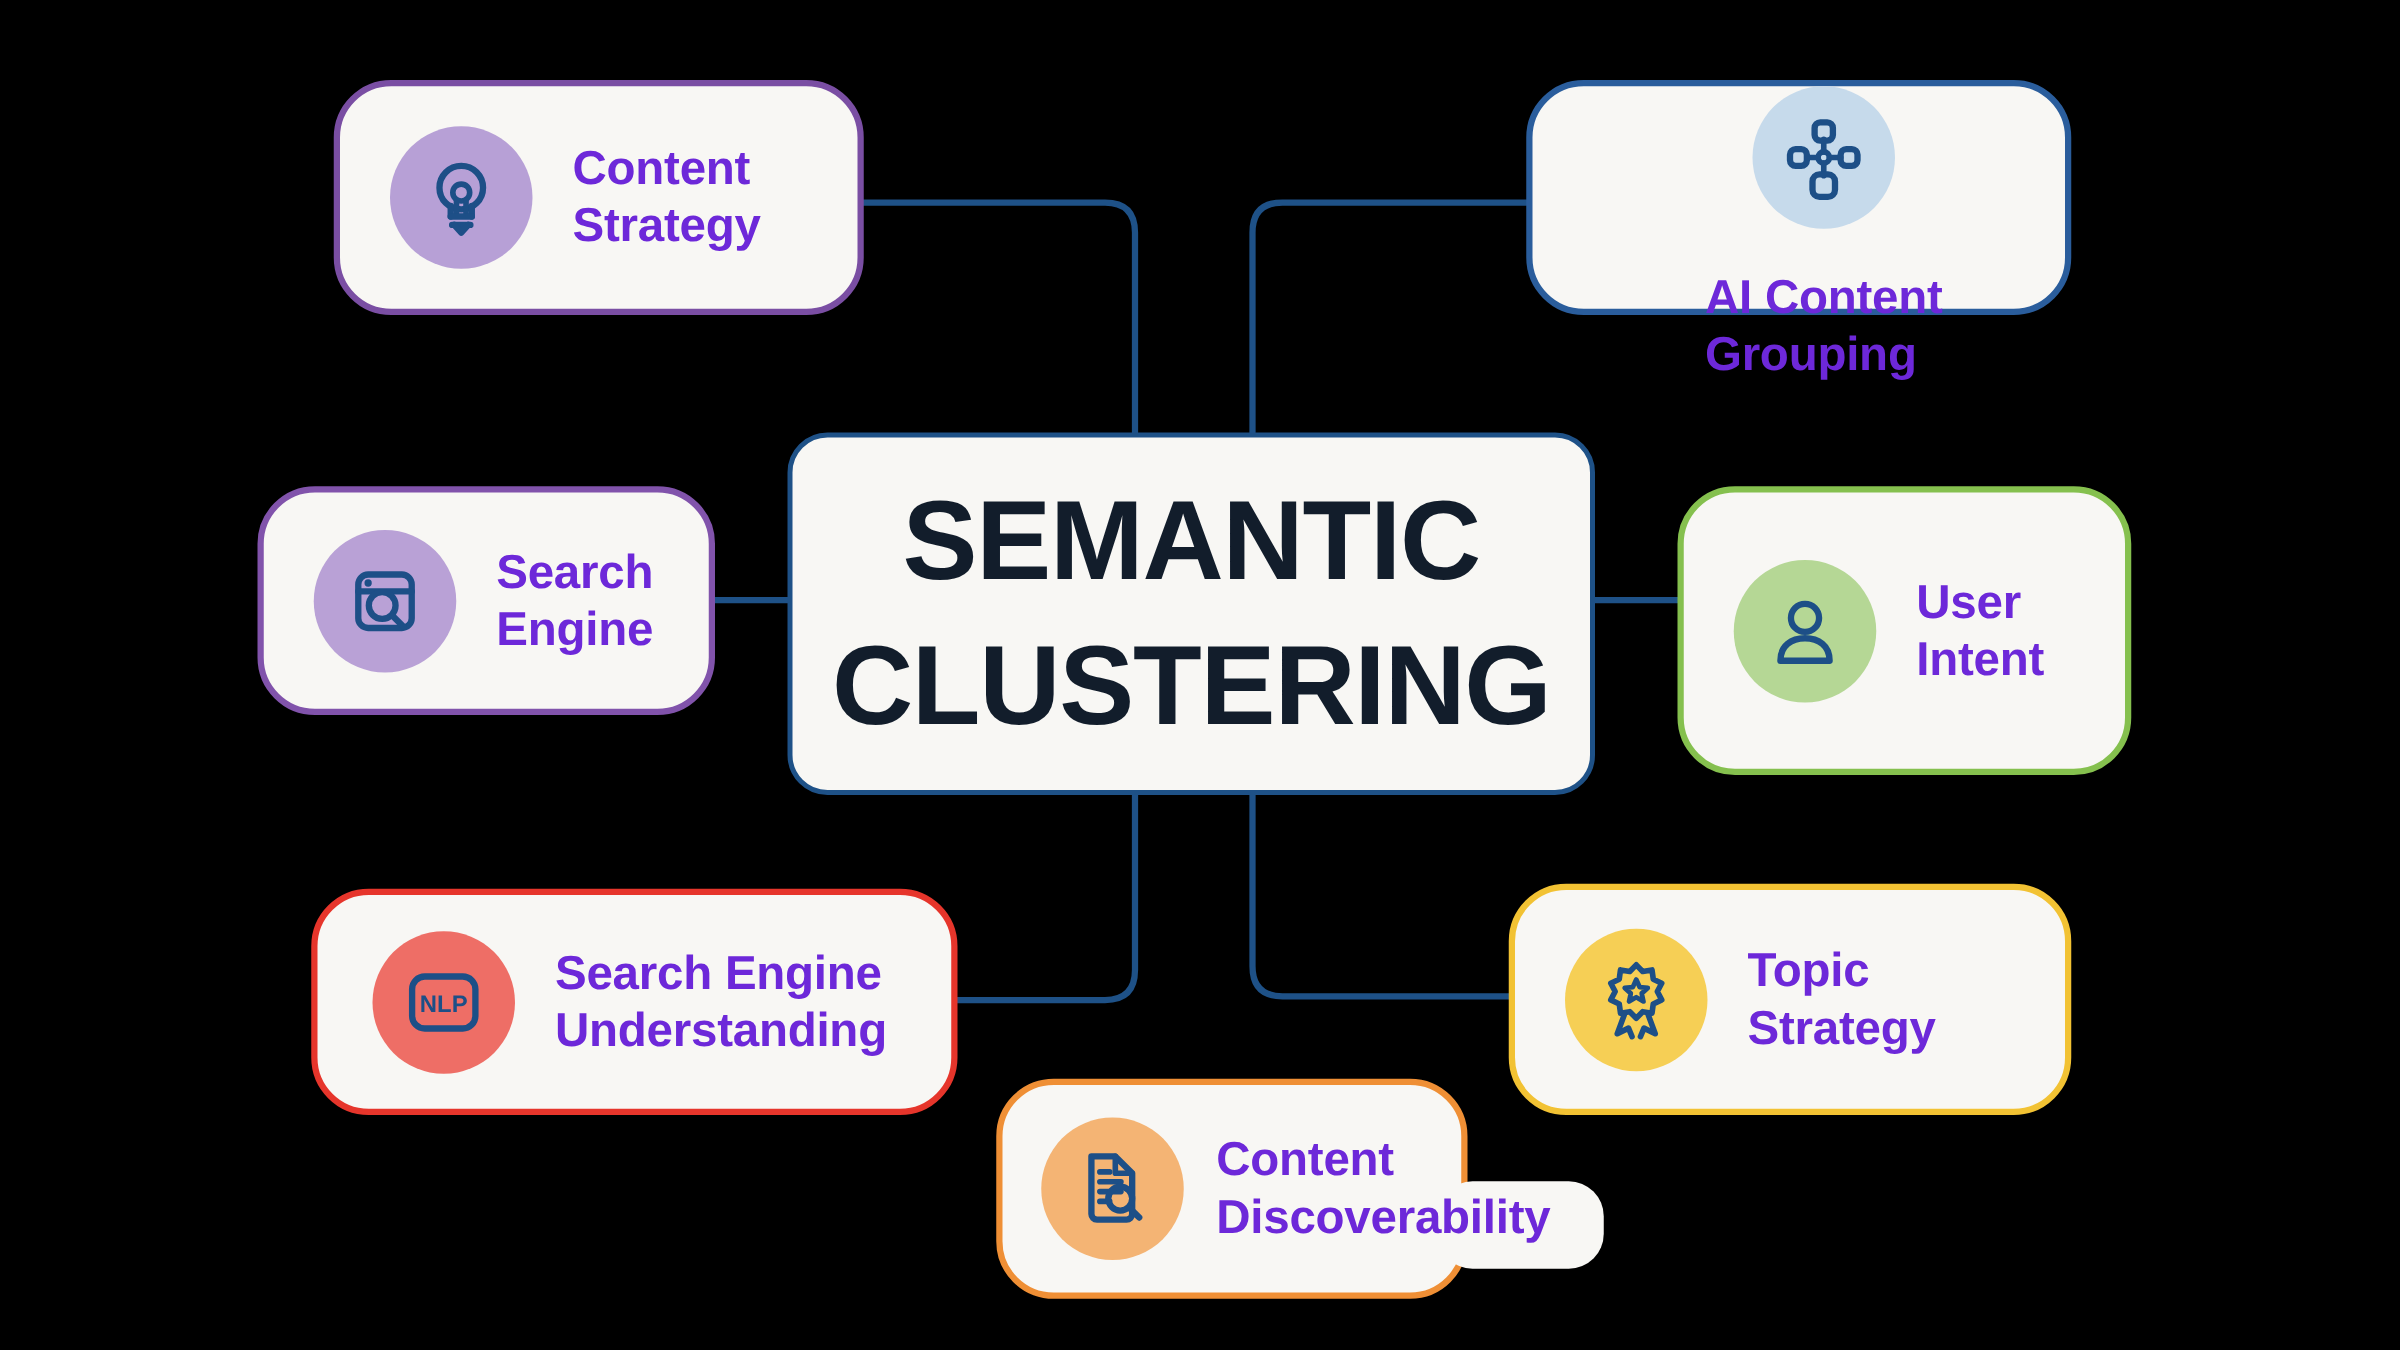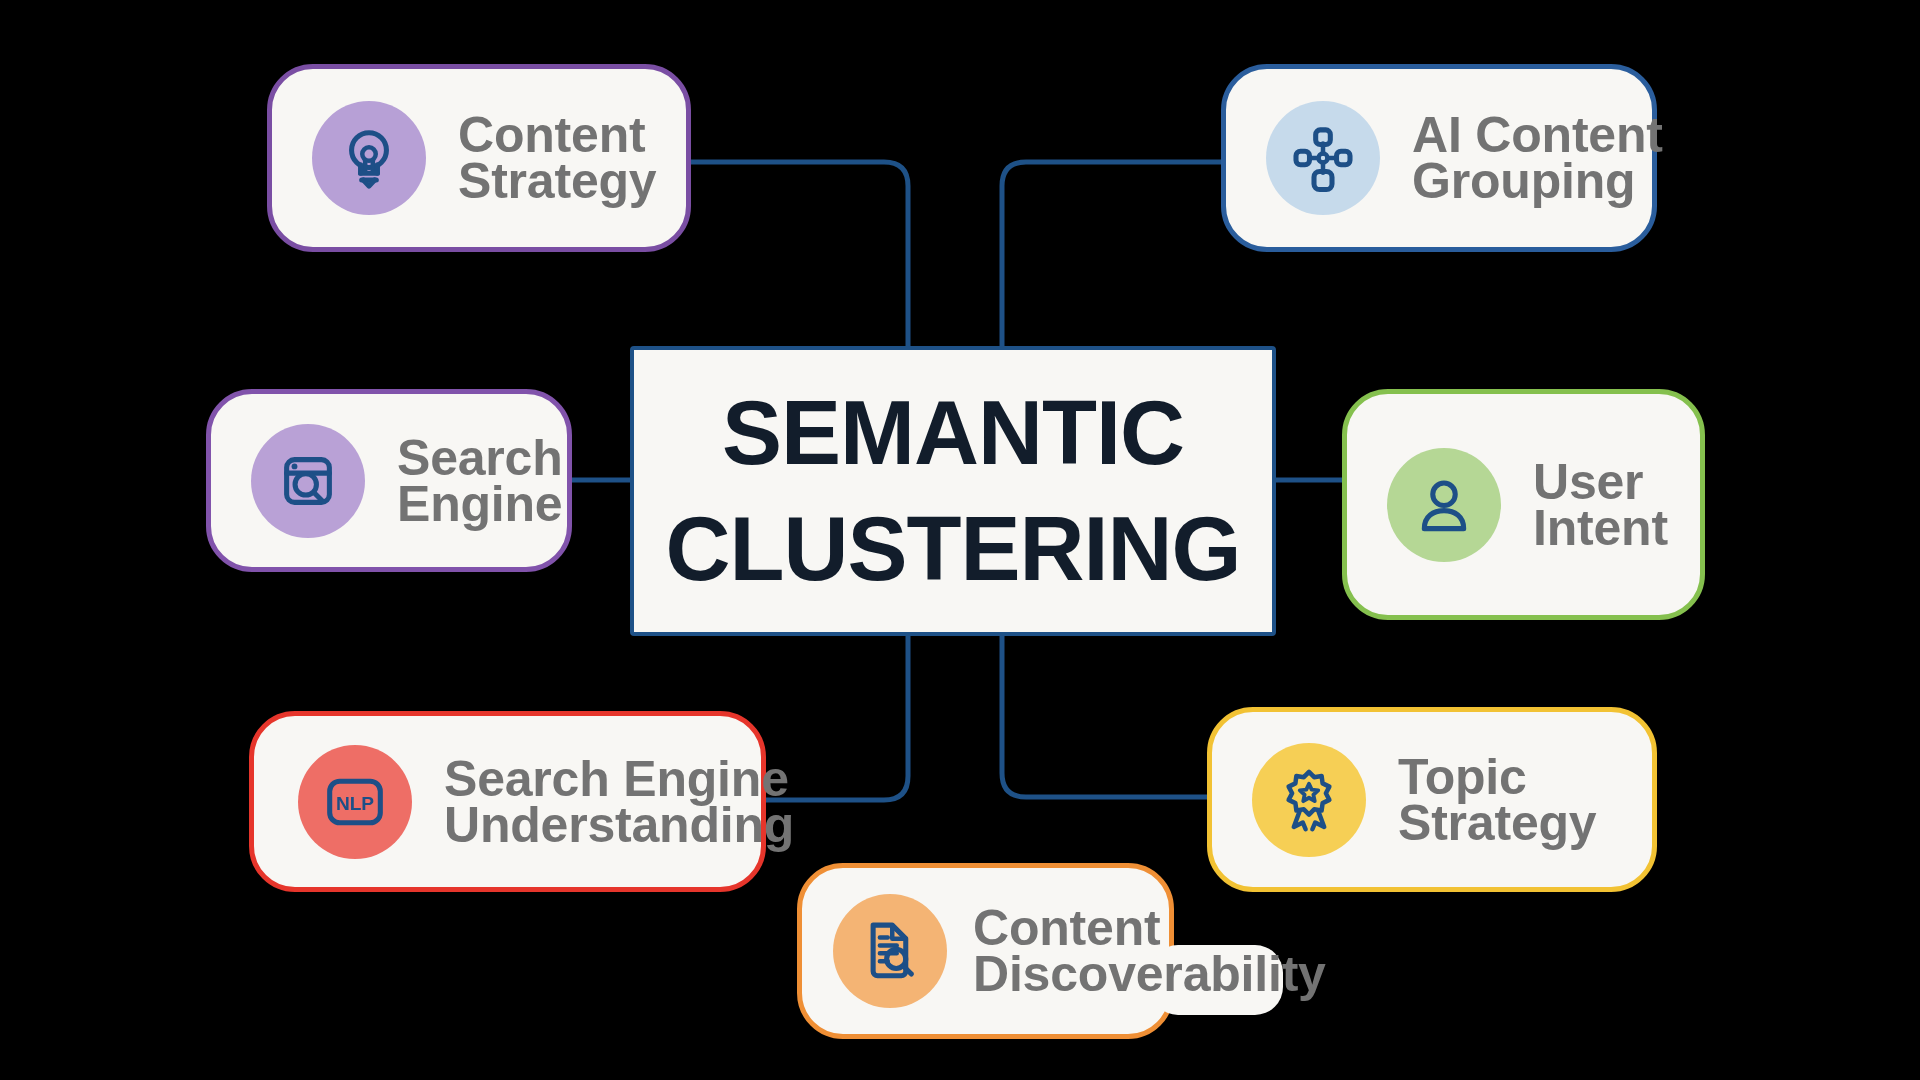--- a/index.html
+++ b/index.html
@@ -14,37 +14,37 @@
     position:absolute;box-sizing:border-box;background:#f8f7f4;
     border:5px solid #888;border-radius:46px;
     display:flex;align-items:center;padding-left:40px;gap:32px;
   }
   .icon-circle{
     width:114px;height:114px;border-radius:50%;flex:0 0 auto;
     display:flex;align-items:center;justify-content:center;
   }
   .icon-circle svg{width:72px;height:72px;color:#1d4f87;}
   .node-label{
-    font-size:50px;font-weight:700;line-height:46px;color:#737373;
+    font-size:38px;font-weight:700;line-height:46px;color:#6d28d9;
     letter-spacing:-0.2px;white-space:nowrap;position:relative;z-index:2;
   }
 
   
   #n-content-strategy{left:267px;top:64px;width:424px;height:188px;}
   #n-ai-content-grouping{left:1221px;top:64px;width:436px;height:188px;}
   #n-search-engine{left:206px;top:389px;width:366px;height:183px;}
   #n-user-intent{left:1342px;top:389px;width:363px;height:231px;}
   #n-search-engine-understanding{left:249px;top:711px;width:517px;height:181px;padding-left:44px;}
   #n-topic-authority{left:1207px;top:707px;width:450px;height:185px;}
   #n-content-discoverability{left:797px;top:863px;width:377px;height:176px;padding-left:31px;gap:26px;}
 
   .center-node{
     position:absolute;left:630px;top:346px;width:646px;height:290px;
     box-sizing:border-box;background:#f8f7f4;border:4px solid #1e5187;
-    border-radius:4px;display:flex;flex-direction:column;
+    border-radius:32px;display:flex;flex-direction:column;
     align-items:center;justify-content:center;
   }
   .center-title{
     font-size:90px;font-weight:800;letter-spacing:-1px;
     line-height:116px;color:#121d2b;text-align:center;
   }
 
   
   .overflow-tab{
     position:absolute;left:348px;top:77px;width:133px;height:70px;
@@ -81,21 +81,21 @@
         <path d="M24.5 45.5 H39.5 M25.5 51.5 H38.5"></path>
         <path d="M27 51.5 L32 57 L37 51.5"></path>
       </svg>
     </div>
     <div class="node-label">
       <div>Content</div>
       <div>Strategy</div>
     </div>
   </div>
 
-  <div class="node" id="n-ai-content-grouping" style="border-color: rgb(42, 93, 156);">
+  <div class="node" id="n-ai-content-grouping" style="border-color: rgb(42, 93, 156); flex-direction: column;">
     <div class="icon-circle" style="background: rgb(198, 218, 235);">
       <svg viewBox="0 0 64 64" fill="none" stroke="currentColor" stroke-width="4.5" stroke-linecap="round" stroke-linejoin="round">
         <circle cx="32" cy="32" r="4" stroke-width="4"></circle>
         <path d="M32 28 V19 M32 36 V45 M28 32 H20 M36 32 H44" stroke-width="4"></path>
         <rect x="25.5" y="7" width="13" height="13" rx="4"></rect>
         <rect x="8" y="26" width="12" height="12" rx="4"></rect>
         <rect x="44" y="26" width="12" height="12" rx="4"></rect>
         <rect x="24" y="44" width="16" height="16" rx="5"></rect>
       </svg>
     </div>

